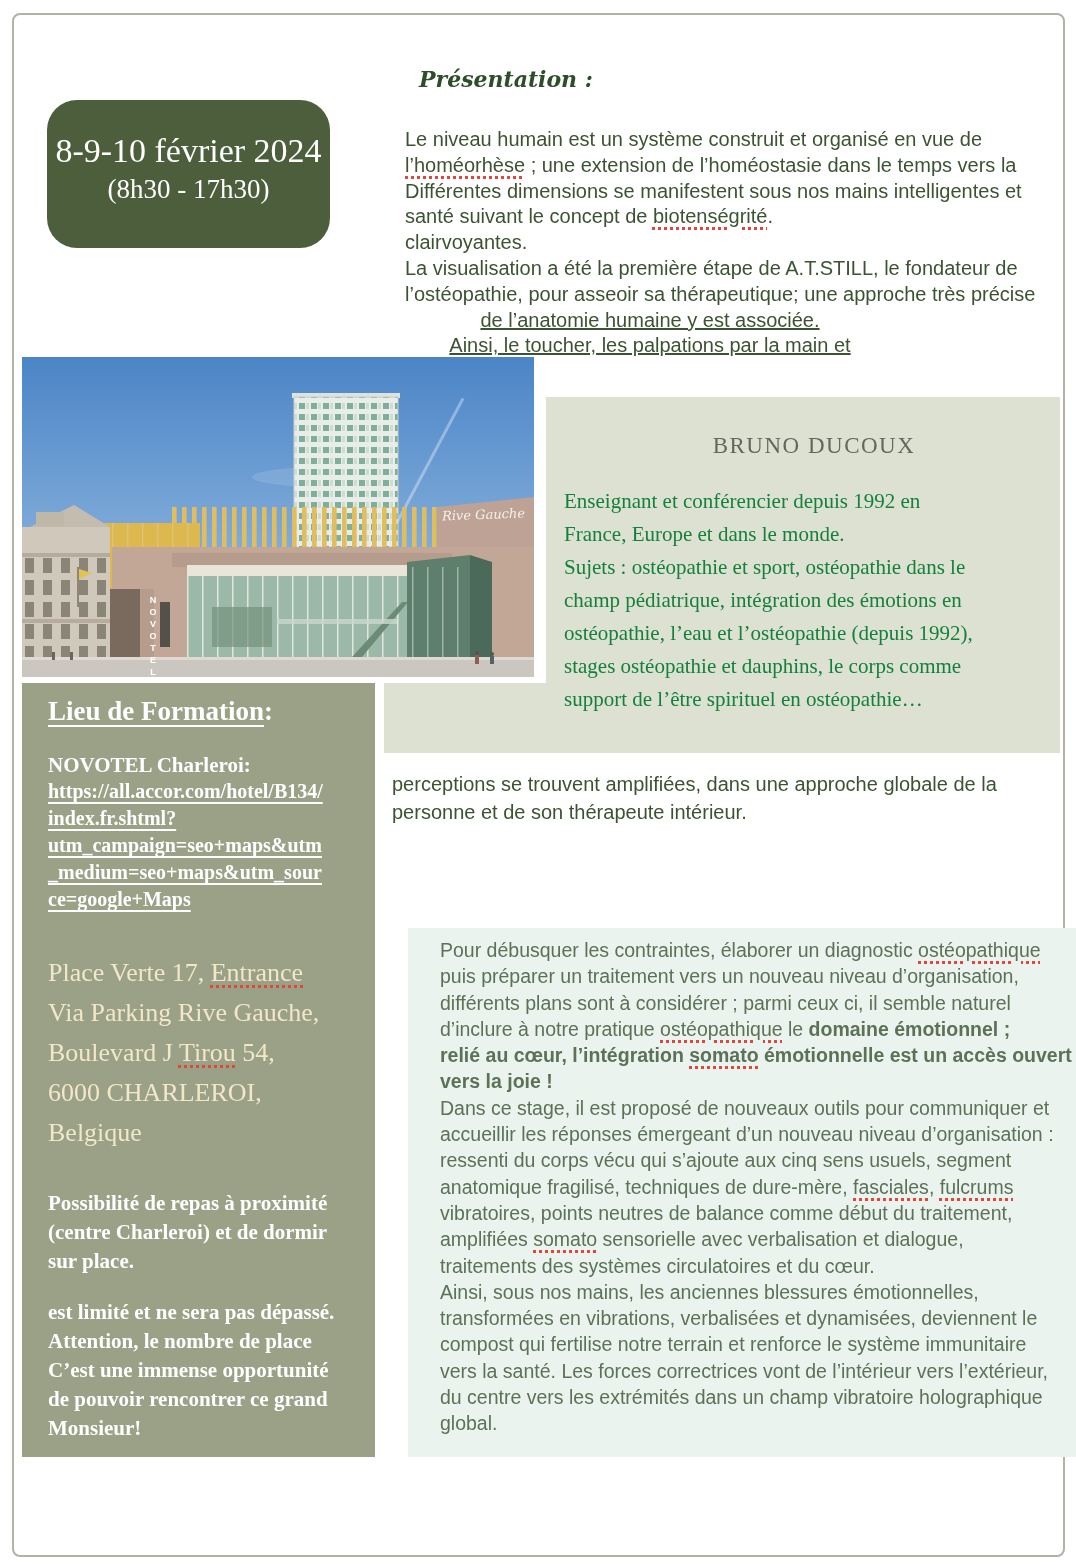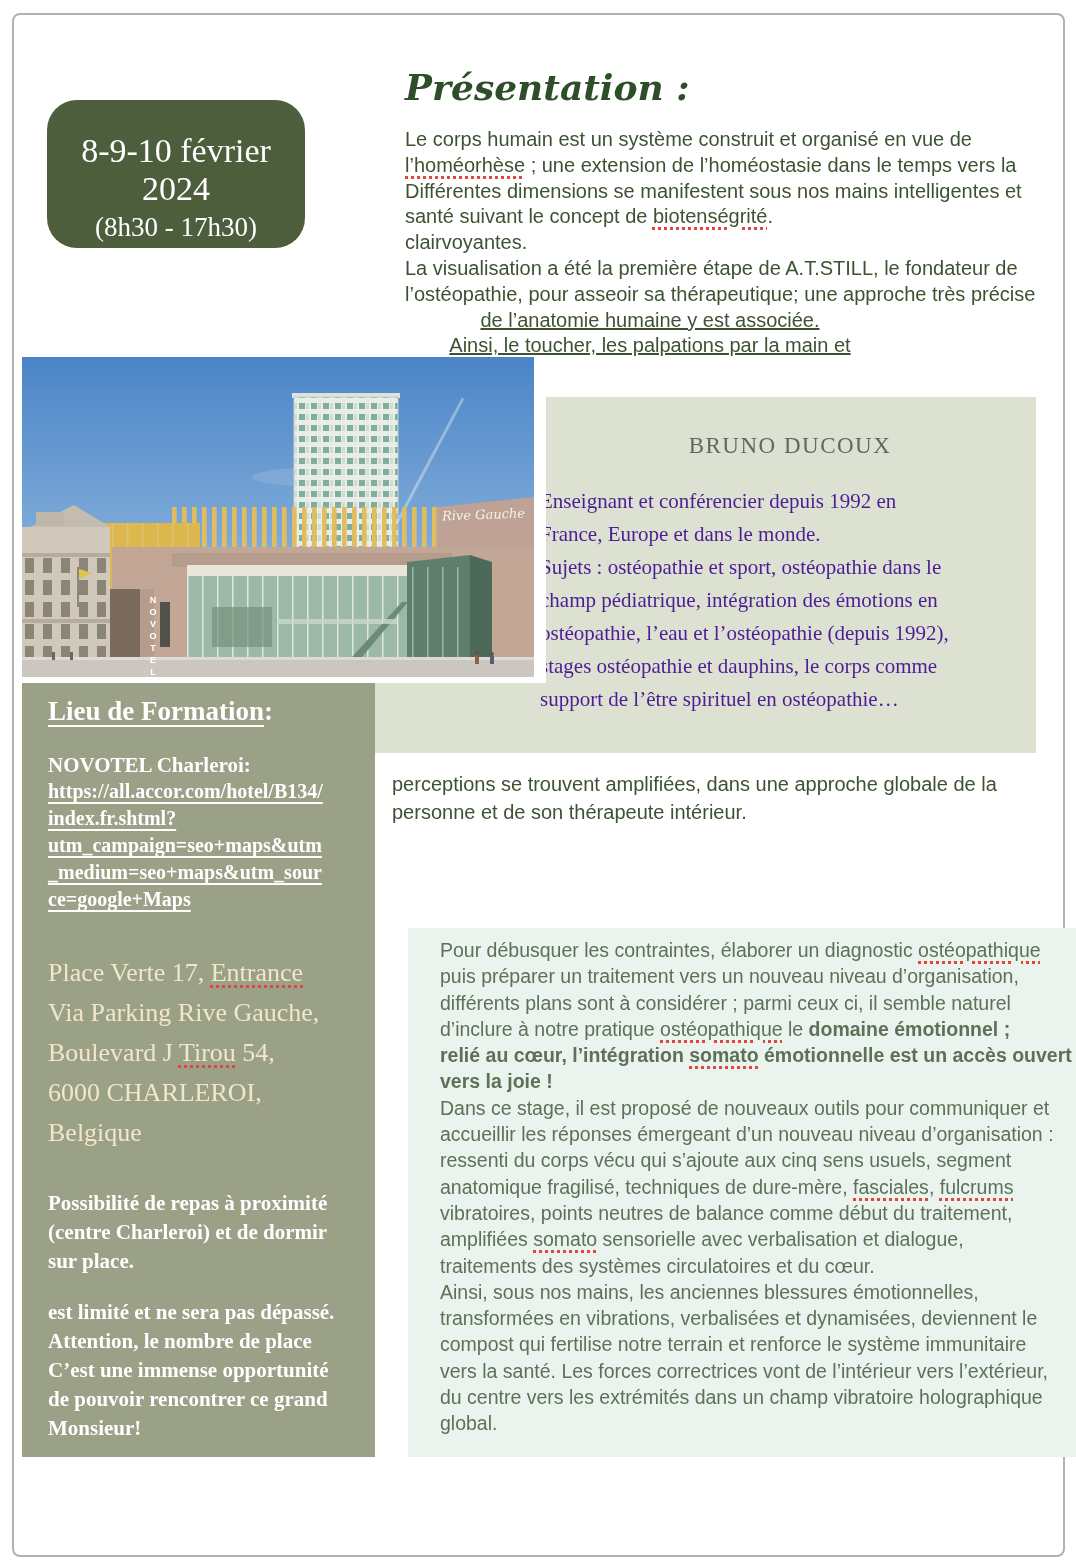--- a/index.html
+++ b/index.html
@@ -2,54 +2,54 @@
 <html><head>
 <meta charset="utf-8">
 <style>
   html,body{margin:0;padding:0;background:#ffffff;}
   #page{position:relative;width:1076px;height:1566px;background:#ffffff;overflow:hidden;
         font-family:"Liberation Sans",sans-serif;}
   #card-border{position:absolute;left:12px;top:13px;width:1049px;height:1540px;
         border:2px solid #b5b1a7;border-radius:8px;pointer-events:none;}
 
   
-  .date-box{position:absolute;left:47px;top:100px;width:258px;height:148px;border-radius:30px;
+  .date-box{position:absolute;left:47px;top:100px;width:283px;height:148px;border-radius:30px;
         background:#4d5e3c;color:#ffffff;text-align:center;
         font-family:"Liberation Serif","DejaVu Serif",serif;}
   .date-box .l1{font-size:34px;margin-top:32px;}
   .date-box .l2{font-size:27px;margin-top:4px;}
 
   
-  .pres-title{position:absolute;left:405px;top:66px;font-family:"DejaVu Serif",serif;
-        font-weight:bold;font-style:italic;font-size:36px;color:#2e4e29;}
+  .pres-title{position:absolute;left:419px;top:66px;font-family:"DejaVu Serif",serif;
+        font-weight:bold;font-style:italic;font-size:22px;color:#2e4e29;}
 
   
   .intro{position:absolute;left:405px;top:127px;width:662px;font-size:20px;line-height:25.8px;
         color:#3d5232;}
   .intro .ln{white-space:nowrap;}
   .intro .ctr{width:490px;text-align:center;white-space:nowrap;text-decoration:underline;}
 
   .sp{text-decoration:underline dotted #e0463c 3px;text-underline-offset:4px;}
 
   
   .photo-wrap{position:absolute;left:22px;top:357px;width:512px;height:320px;
         border-right:12px solid #ffffff;border-bottom:6px solid #ffffff;z-index:3;}
   .photo-wrap svg{display:block;}
   .novotel-sign{position:absolute;left:126px;top:238px;writing-mode:vertical-rl;text-orientation:upright;
         color:#ffffff;font-size:9px;font-weight:bold;letter-spacing:2px;font-family:"Liberation Sans",sans-serif;}
   .rg-sign{position:absolute;left:420px;top:150px;color:#f4f1e9;font-size:13px;font-style:italic;
         font-family:"DejaVu Serif",serif;transform:rotate(-2deg);}
 
   
-  .speaker-box{position:absolute;left:360px;top:397px;width:676px;height:356px;background:#dce1d1;z-index:1;}
+  .speaker-box{position:absolute;left:384px;top:397px;width:676px;height:356px;background:#dce1d1;z-index:1;}
   .speaker-inner{margin-left:180px;width:500px;}
   .speaker-name{margin-top:36px;text-align:center;font-family:"Liberation Serif","DejaVu Serif",serif;
         font-size:23px;color:#62685e;letter-spacing:1.5px;}
   .speaker-bio{margin-top:26px;font-family:"Liberation Serif","DejaVu Serif",serif;font-size:21px;
-        line-height:33px;color:#4c1d95;}
+        line-height:33px;color:#15803d;}
   .speaker-bio .ln{white-space:nowrap;}
 
   
   .sidebar{position:absolute;left:22px;top:682px;width:353px;height:775px;background:#9aa187;
         color:#ffffff;font-family:"Liberation Serif","DejaVu Serif",serif;box-sizing:border-box;
         padding:14px 0 15px 26px;z-index:2;}
   .sb-heading{font-size:27px;font-weight:bold;}
   .sb-heading .u{text-decoration:underline;text-underline-offset:5px;}
   .sb-hotel{margin-top:26px;font-size:21px;font-weight:bold;}
   .sb-url{font-size:20px;line-height:27px;font-weight:bold;}
@@ -78,21 +78,21 @@
   <div id="card-border"></div>
 
   <div class="date-box">
     <div class="l1">8-9-10 février 2024</div>
     <div class="l2">(8h30 - 17h30)</div>
   </div>
 
   <div class="pres-title">Présentation :</div>
 
   <div class="intro">
-    <div class="ln">Le corps humain est un système construit et organisé en vue de</div>
+    <div class="ln">Le niveau humain est un système construit et organisé en vue de</div>
     <div class="ln"><span class="sp">l’homéorhèse</span><span> ; une extension de l’homéostasie dans le temps vers la</span></div>
     <div class="ln">Différentes dimensions se manifestent sous nos mains intelligentes et</div>
     <div class="ln"><span>santé suivant le concept de </span><span class="sp">biotenségrité</span><span>.</span></div>
     <div class="ln">clairvoyantes.</div>
     <div class="ln">La visualisation a été la première étape de A.T.STILL, le fondateur de</div>
     <div class="ln">l’ostéopathie, pour asseoir sa thérapeutique; une approche très précise</div>
     <div class="ctr">de l’anatomie humaine y est associée.</div>
     <div class="ctr">Ainsi, le toucher, les palpations par la main et</div>
   </div>
 

